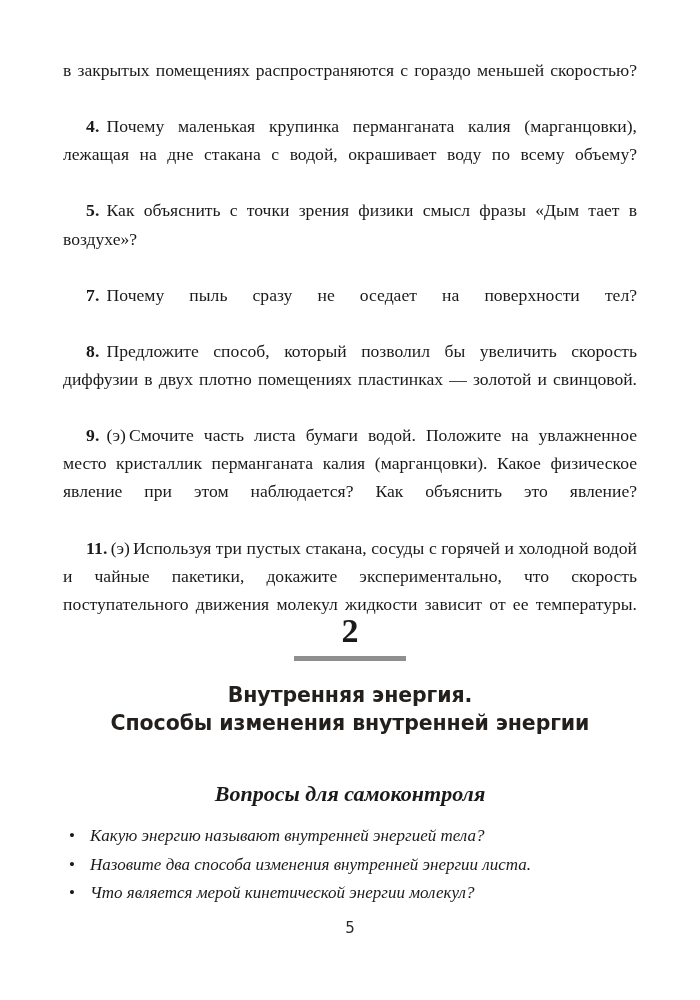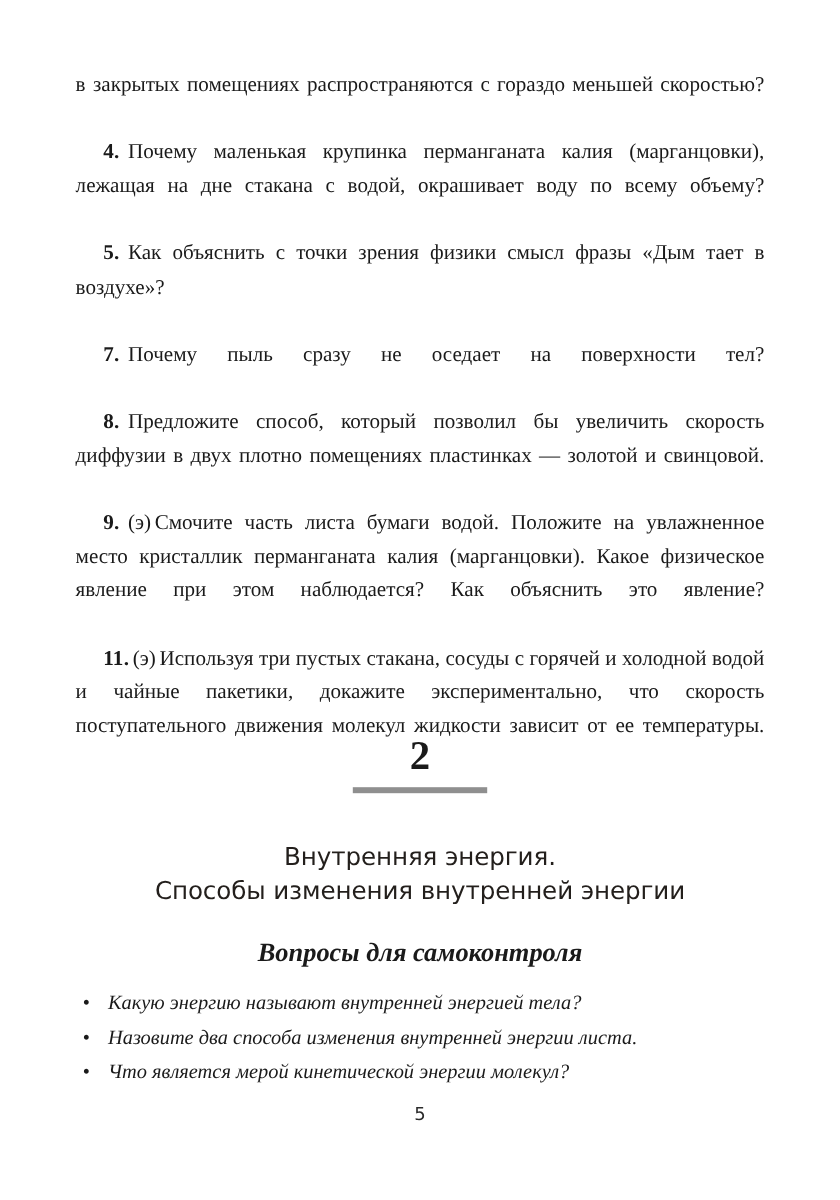--- a/index.html
+++ b/index.html
@@ -92,23 +92,23 @@
   }
 
   .chapter-rule {
     width: 112px;
     height: 5px;
     background: #8f8f8f;
     margin: 6px auto 0 auto;
   }
 
   .chapter-title {
-    margin-top: 39px;
+    margin-top: 20px;
     font-family: "DejaVu Sans", "Liberation Sans", sans-serif;
-    font-weight: normal;
+    font-weight: bold;
     font-size: 20.5px;
     line-height: 28px;
     color: #231f1c;
     letter-spacing: -0.1px;
   }
 
   .chapter-title .line {
     display: block;
   }
 

